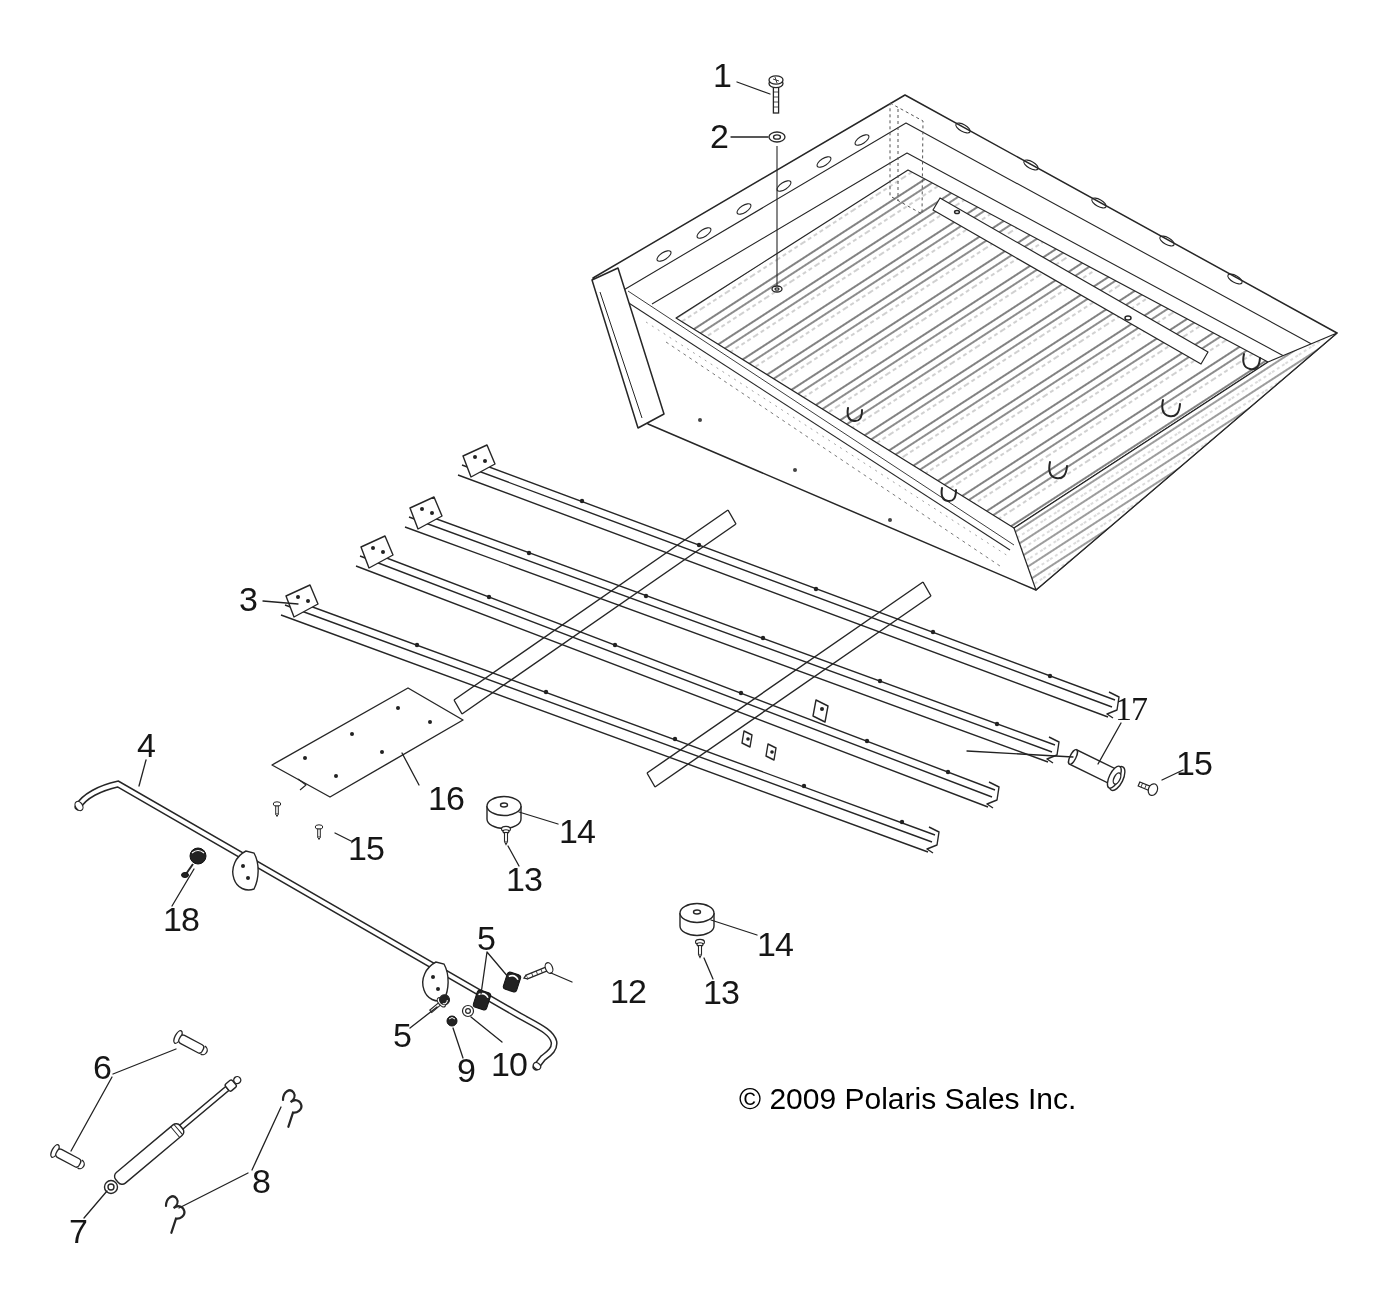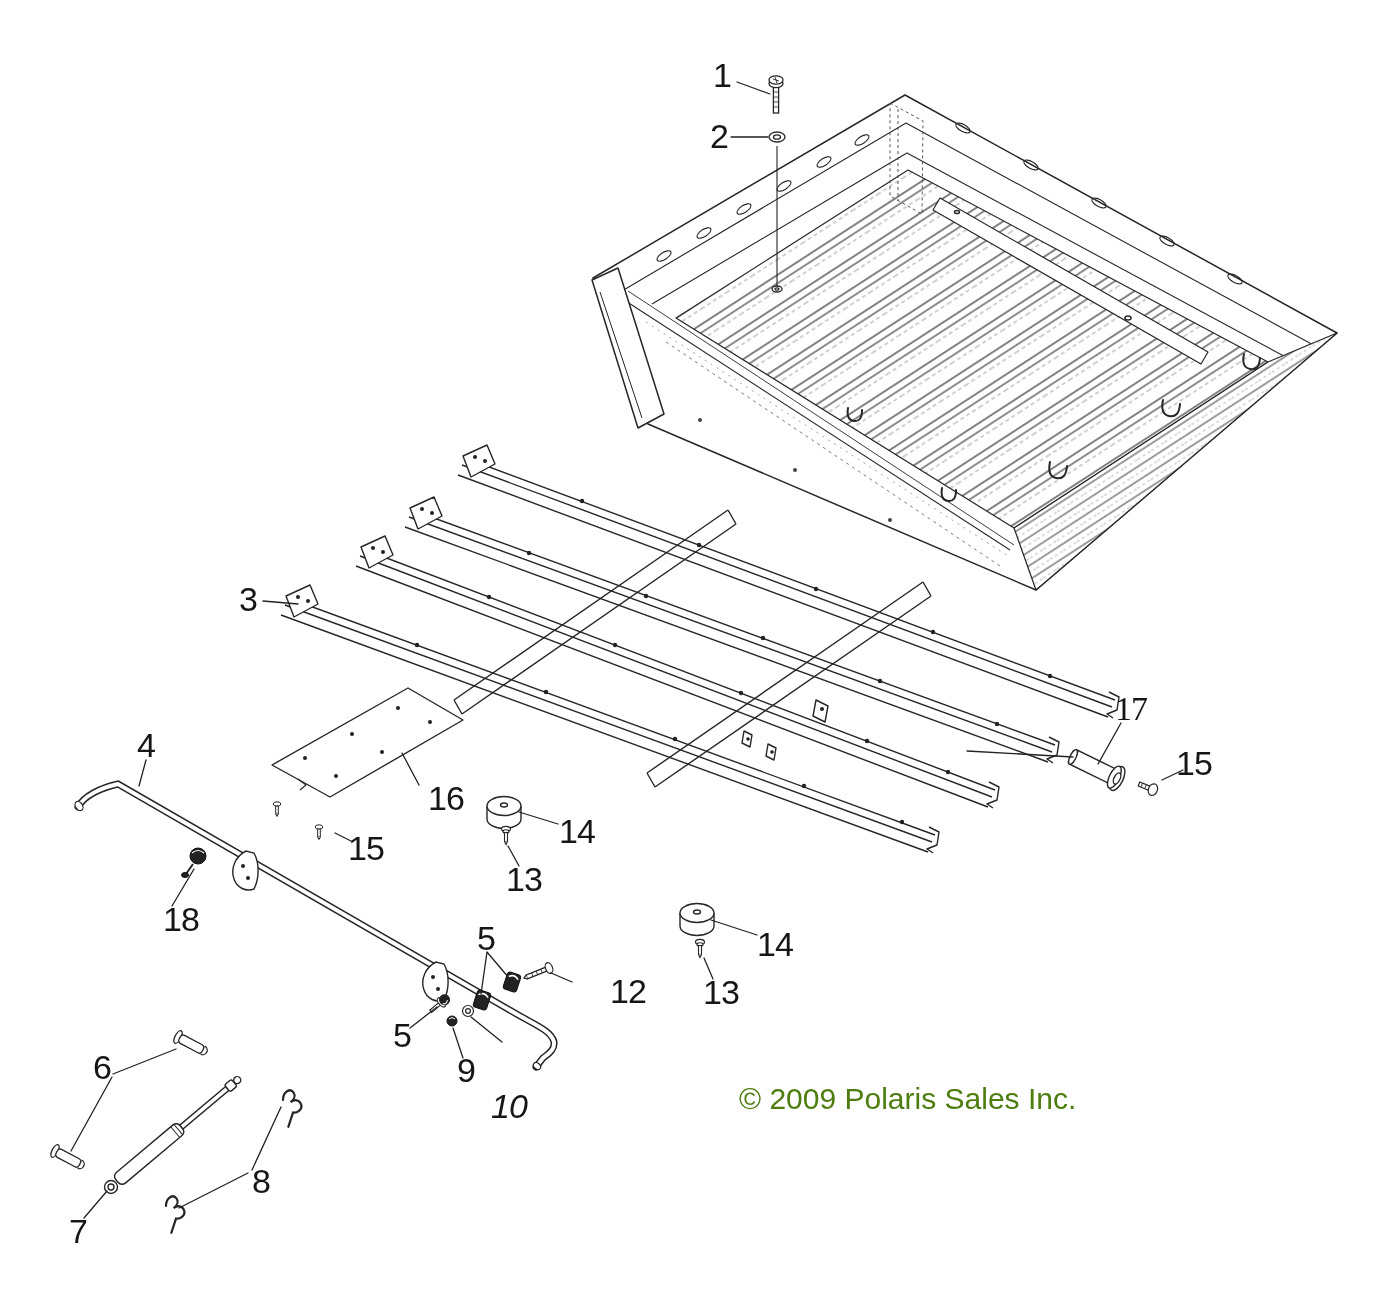--- a/index.html
+++ b/index.html
@@ -2,21 +2,21 @@
 <html><head>
 <meta charset="utf-8">
 <style>
   html,body{margin:0;padding:0;background:#fff;}
   #stage{position:relative;width:1393px;height:1300px;background:#fff;overflow:hidden;
          font-family:"Liberation Sans",sans-serif;}
   #stage svg{position:absolute;left:0;top:0;}
   .callout{position:absolute;transform:translate(-50%,-50%);font-size:34px;color:#161616;
            font-family:"Liberation Sans",sans-serif;line-height:1;letter-spacing:-1px;
            user-select:none;white-space:nowrap;}
-  .copyright{position:absolute;left:739px;top:1082px;font-size:30px;color:#4d7c0f;
+  .copyright{position:absolute;left:739px;top:1082px;font-size:30px;color:#000000;
              font-family:"Liberation Sans",sans-serif;white-space:nowrap;}
 </style>
 </head>
 <body>
 
 <div id="stage">
 
 <svg width="1393" height="1300" viewBox="0 0 1393 1300">
   <defs>
     <pattern id="ribs" width="30" height="26" patternUnits="userSpaceOnUse" patternTransform="rotate(-33)">
@@ -369,21 +369,21 @@
 <div id="callout-layer">
       <div class="callout" style="left: 722px; top: 75px;">1</div>
       <div class="callout" style="left: 719px; top: 136px;">2</div>
       <div class="callout" style="left: 248px; top: 599px;">3</div>
       <div class="callout" style="left: 146px; top: 745px;">4</div>
       <div class="callout" style="left: 402px; top: 1035px;">5</div>
       <div class="callout" style="left: 102px; top: 1067px;">6</div>
       <div class="callout" style="left: 78px; top: 1231px;">7</div>
       <div class="callout" style="left: 261px; top: 1181px;">8</div>
       <div class="callout" style="left: 466px; top: 1070px;">9</div>
-      <div class="callout" style="left: 509px; top: 1106px; font-style: italic;">10</div>
+      <div class="callout" style="left: 509px; top: 1064px;">10</div>
       <div class="callout" style="left: 486px; top: 938px;">5</div>
       <div class="callout" style="left: 584px; top: 991px; margin-left: 44px;">12</div>
       <div class="callout" style="left: 524px; top: 879px;">13</div>
       <div class="callout" style="left: 577px; top: 831px;">14</div>
       <div class="callout" style="left: 366px; top: 848px;">15</div>
       <div class="callout" style="left: 446px; top: 798px;">16</div>
       <div class="callout" style="left: 1131px; top: 709px; font-family: Liberation Serif, serif;">17</div>
       <div class="callout" style="left: 161px; top: 919px; margin-left: 20px;">18</div>
       <div class="callout" style="left: 721px; top: 992px;">13</div>
       <div class="callout" style="left: 775px; top: 944px;">14</div>

